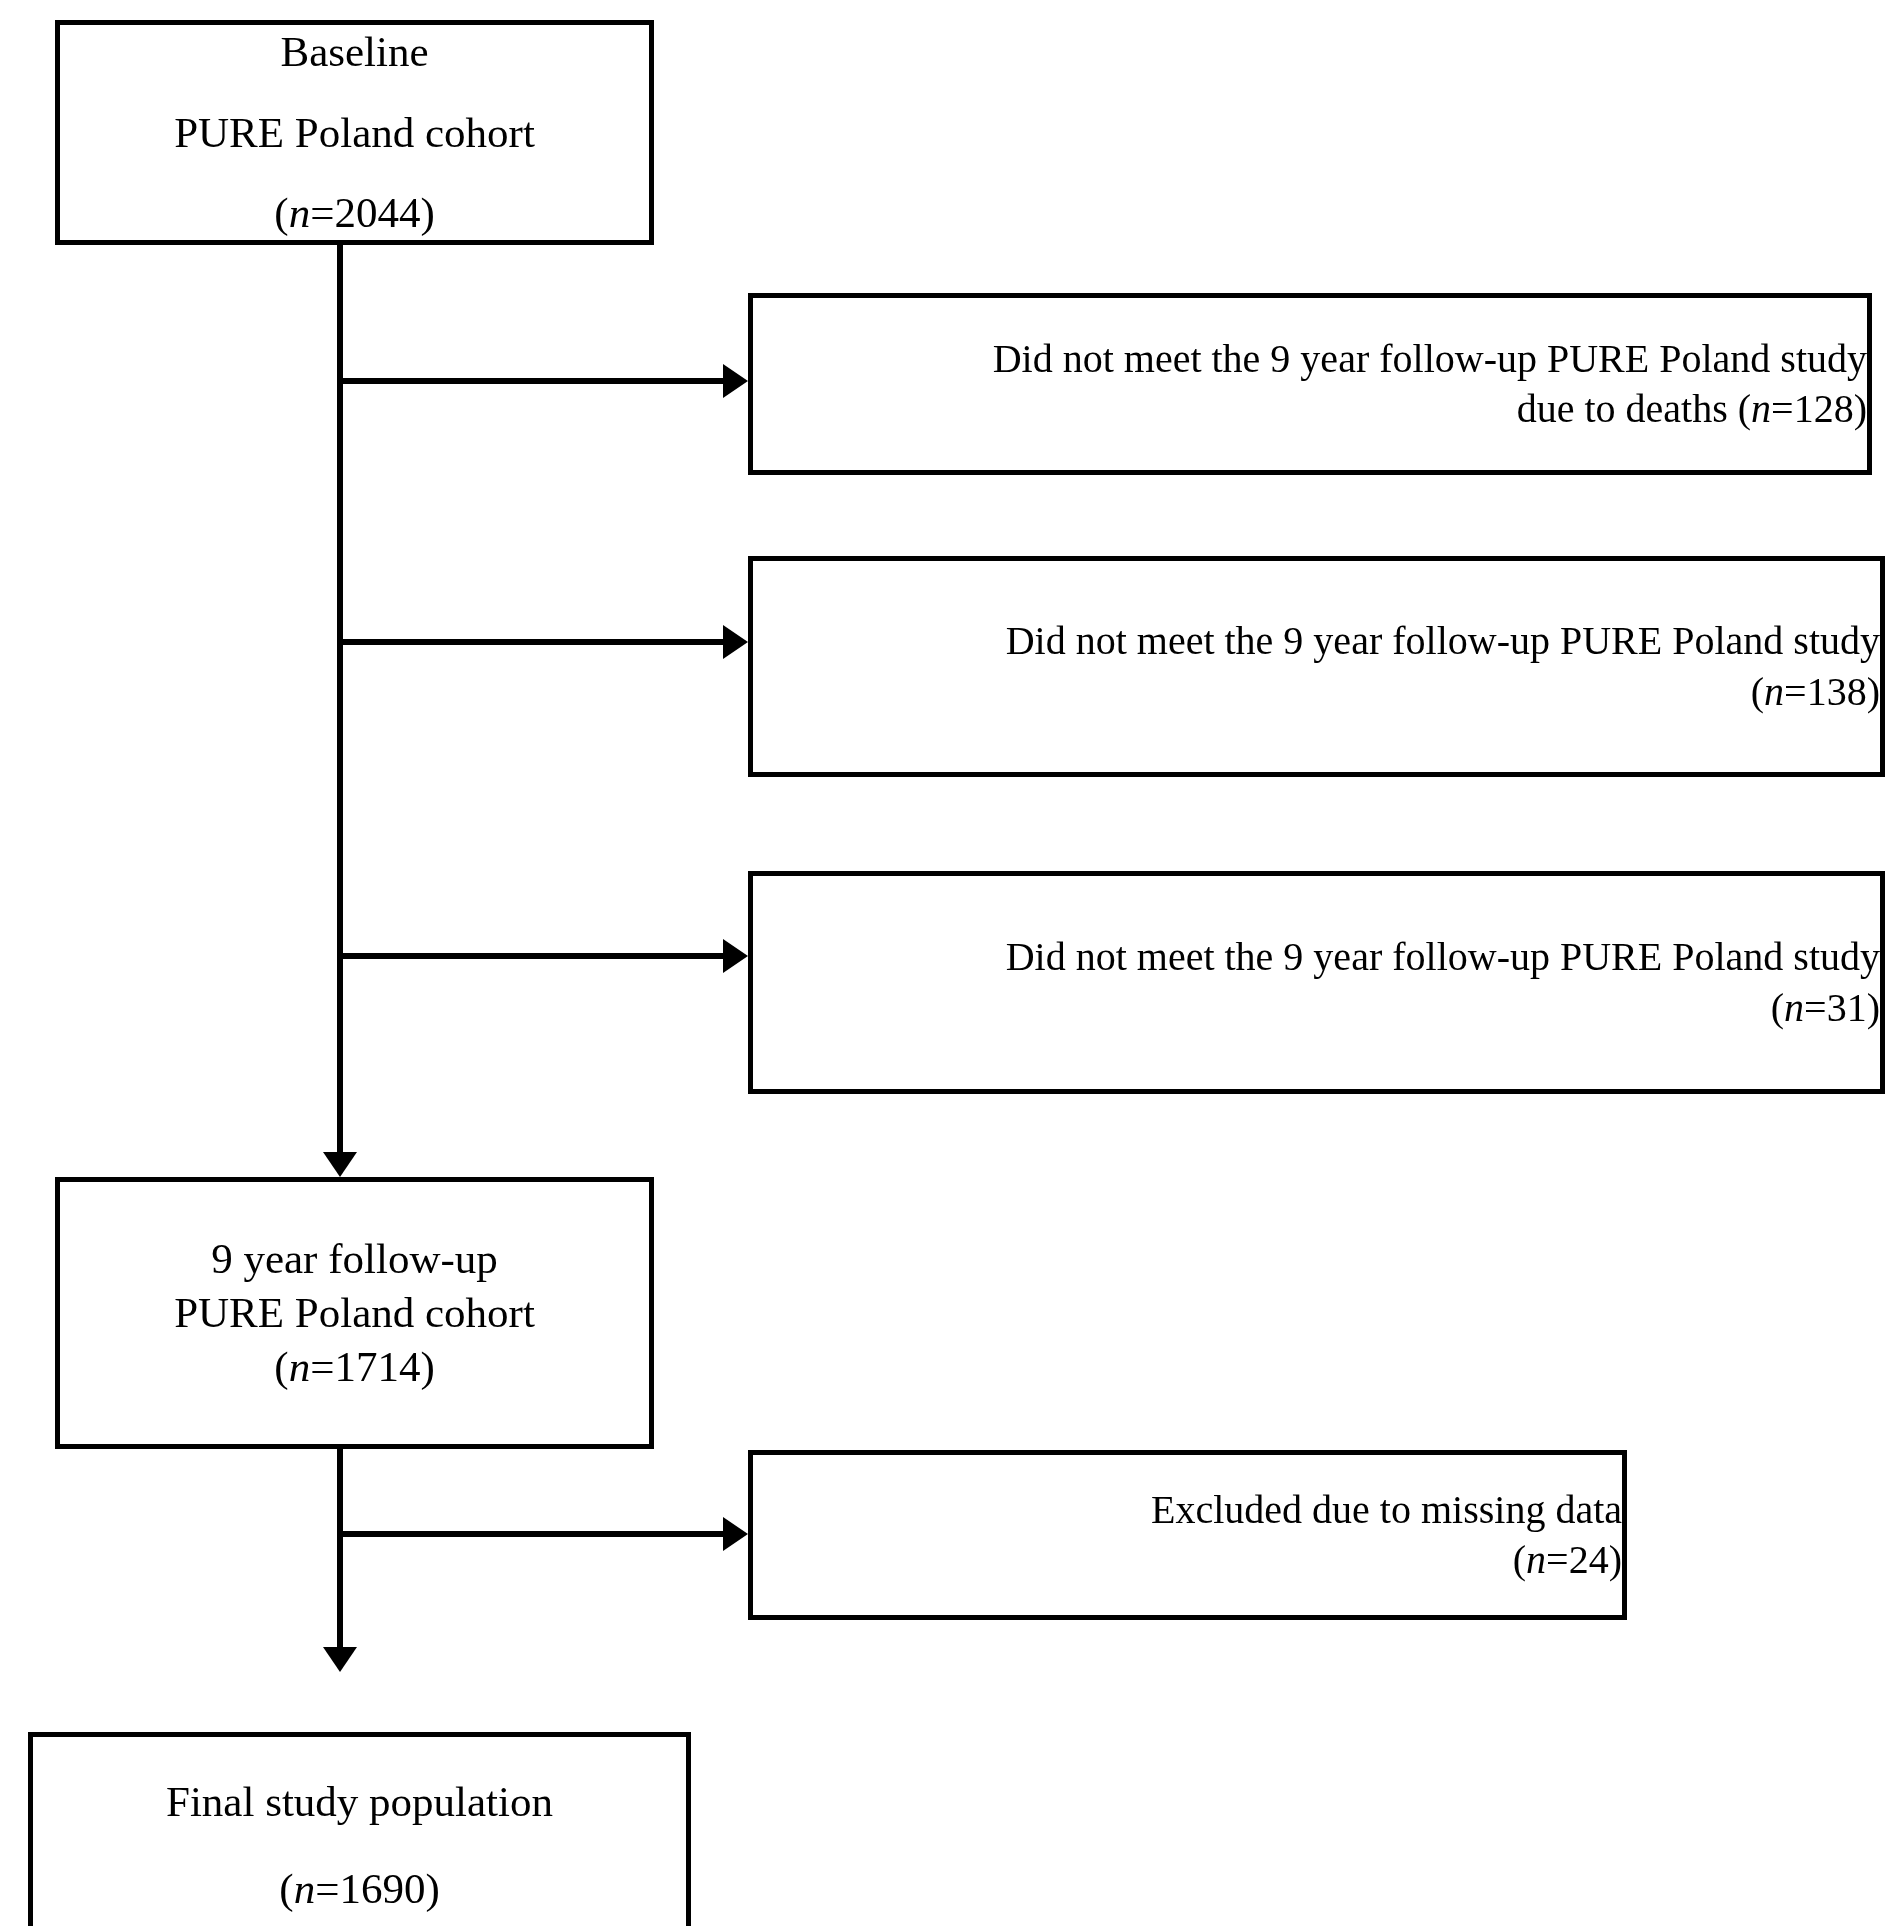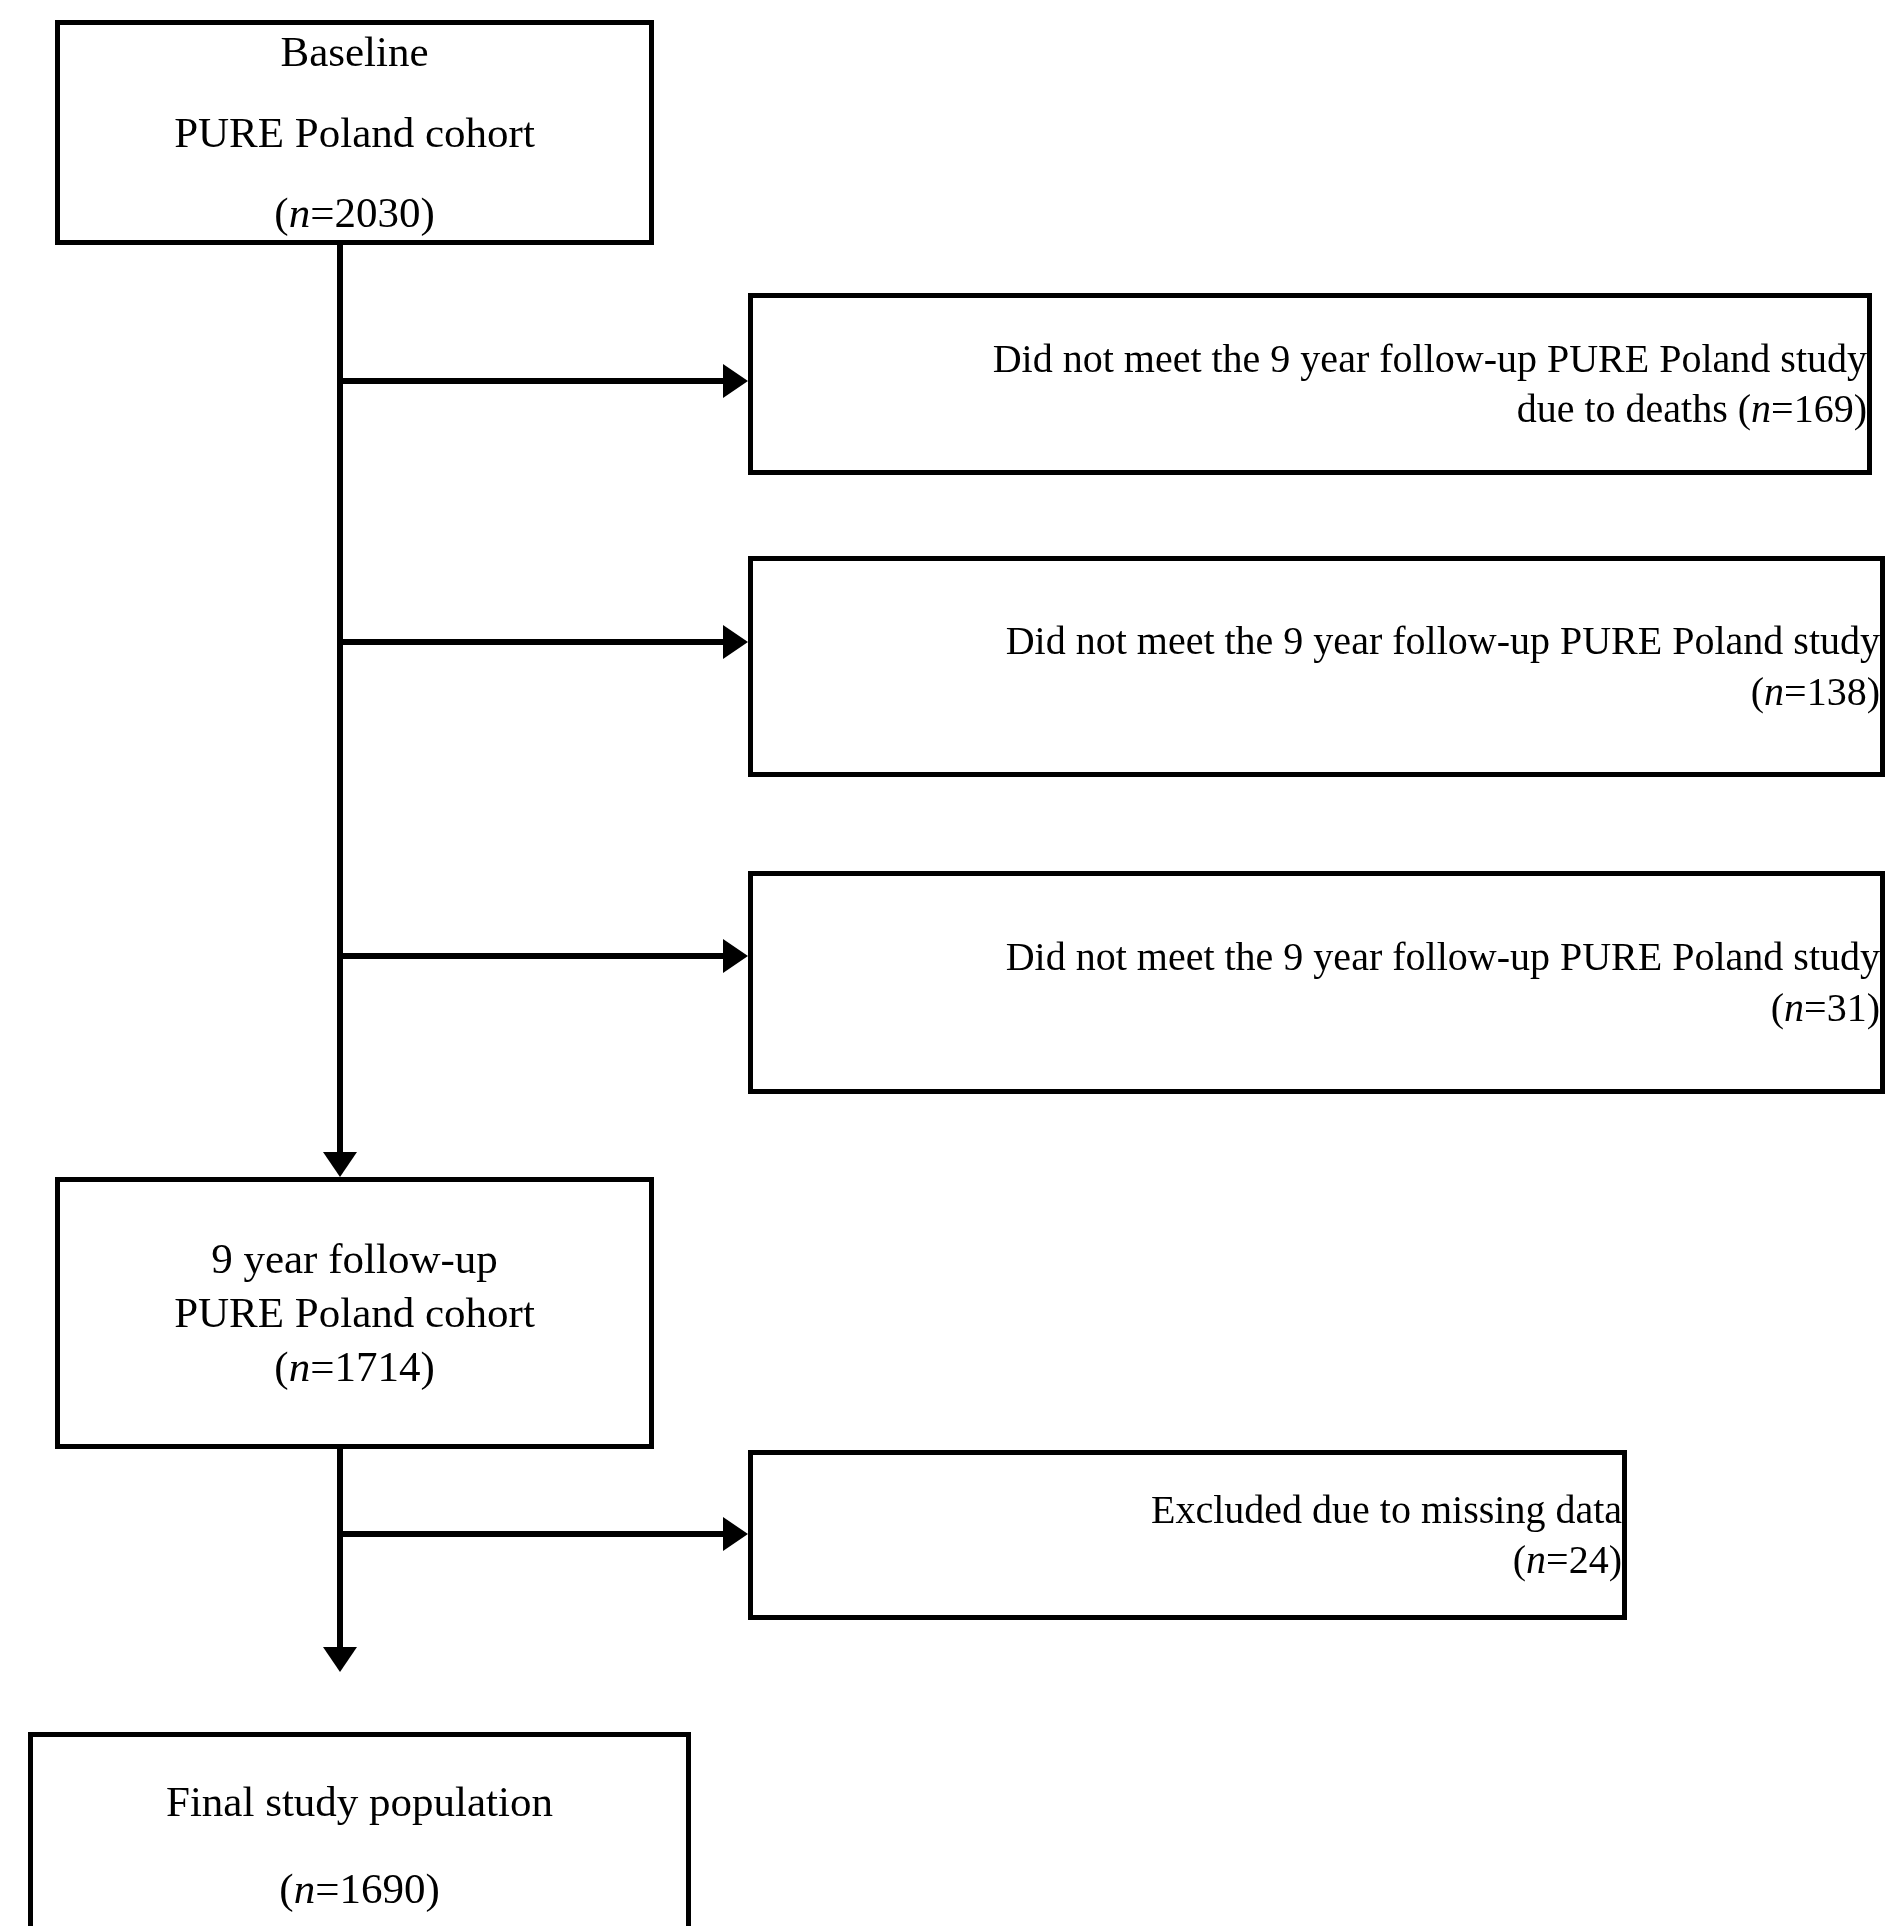--- a/index.html
+++ b/index.html
@@ -121,26 +121,26 @@
   <div class="arrow-right" id="arrowhead-2"></div>
   <div class="arrow-right" id="arrowhead-3"></div>
   <div class="arrow-right" id="arrowhead-4"></div>
 
   <div class="arrow-down" id="arrowhead-down-1"></div>
   <div class="arrow-down" id="arrowhead-down-2"></div>
 
   <div class="node left-node" id="node-baseline">
     <span class="line">Baseline</span>
     <span class="line">PURE Poland cohort</span>
-    <span class="line"><span>(</span><span class="n-italic">n</span><span>=2030)</span></span>
+    <span class="line"><span>(</span><span class="n-italic">n</span><span>=2044)</span></span>
   </div>
 
   <div class="node right-node" id="node-deaths">
     <span class="line">Did not meet the 9 year follow-up PURE Poland study</span>
-    <span class="line"><span>due to deaths (</span><span class="n-italic">n</span><span>=169)</span></span>
+    <span class="line"><span>due to deaths (</span><span class="n-italic">n</span><span>=128)</span></span>
   </div>
 
   <div class="node right-node" id="node-refused">
     <span class="line">Did not meet the 9 year follow-up PURE Poland study</span>
     <span class="line"><span>(</span><span class="n-italic">n</span><span>=138)</span></span>
   </div>
 
   <div class="node right-node" id="node-nocontact">
     <span class="line">Did not meet the 9 year follow-up PURE Poland study</span>
     <span class="line"><span>(</span><span class="n-italic">n</span><span>=31)</span></span>

